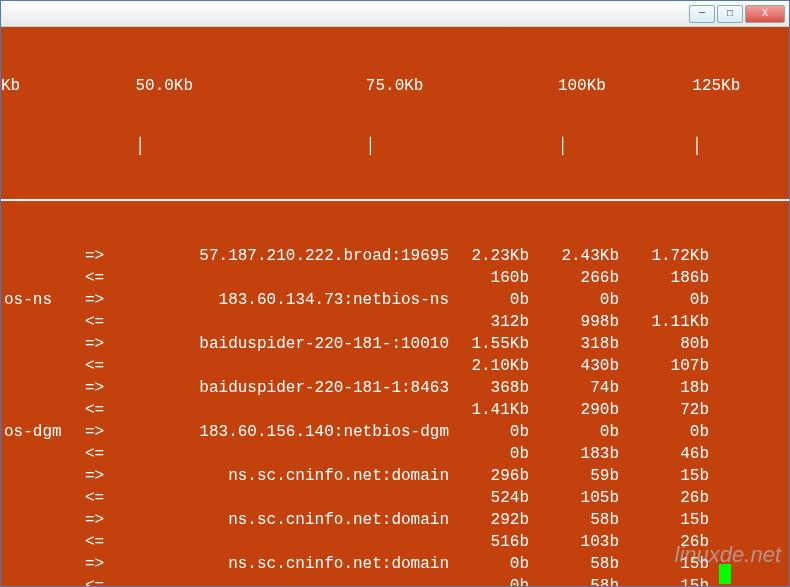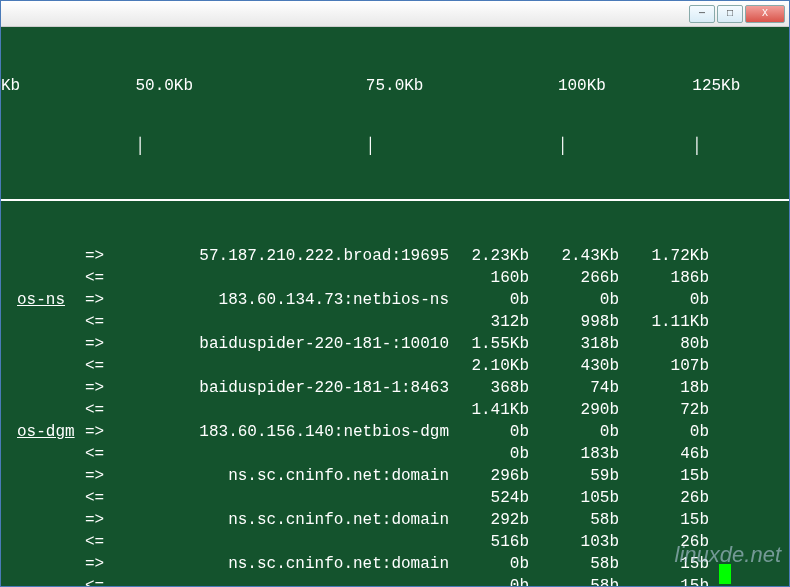--- a/index.html
+++ b/index.html
@@ -38,21 +38,21 @@
   justify-content: center;
   font-size: 10px;
   color: #333;
 }
 .close-btn {
   background: linear-gradient(#f2a09b, #d9544a);
   color: #fff;
   width: 40px;
 }
 .terminal {
-  background: #14532d;
+  background: #c2410c;
   color: #fff;
   height: 559px;
   padding: 0;
   white-space: pre;
   overflow: hidden;
   line-height: 22px;
   font-size: 16px;
   position: relative;
 }
 .scale-row {
@@ -64,21 +64,21 @@
   height: 14px;
 }
 .hr {
   border-top: 2px solid #fff;
   margin: 0;
   height: 0;
 }
 .row {
   display: flex;
 }
-.host-col { width: 84px; padding-left: 16px; overflow: hidden; text-align: left; text-decoration: underline;}
+.host-col { width: 84px; padding-left: 3px; overflow: hidden; text-align: left;}
 .dir-col { width: 28px; text-align: left;}
 .remote-col { width: 336px; text-align: right;}
 .v1-col, .v2-col, .v3-col { width: 90px; text-align: right; padding-right: 10px;}
 .cursor-block {
   position: absolute;
   width: 12px;
   height: 20px;
   background: #0f0;
   right: 58px;
   bottom: 2px;

